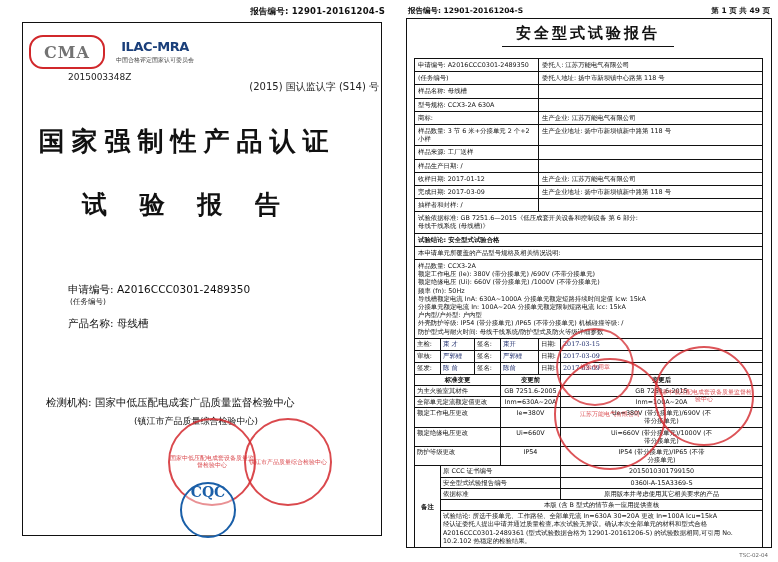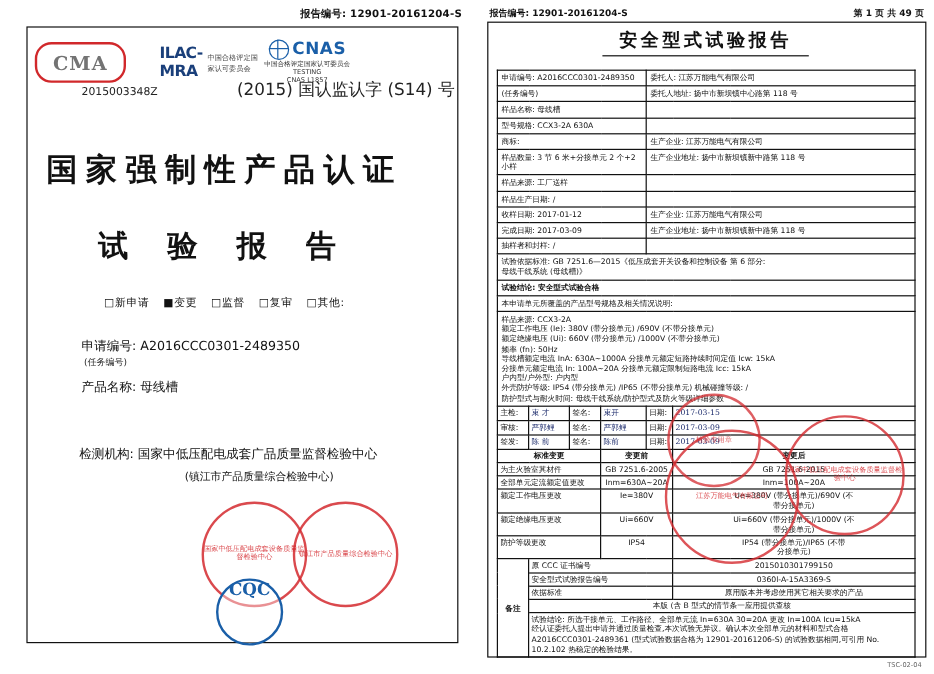--- a/index.html
+++ b/index.html
@@ -23,63 +23,63 @@
     border:1.6px solid #111;
   }
   .logos{position:absolute;left:12px;top:20px;width:334px;height:54px;}
   .logo{position:absolute;top:0;height:52px;display:flex;align-items:center;justify-content:center;}
   .logo-cma{left:8px;width:78px;}
   .cma-box{
     width:72px;height:30px;border:2.2px solid #d1282b;border-radius:14px;
     color:#737373;font-weight:bold;font-size:16px;letter-spacing:1px;
     display:flex;align-items:center;justify-content:center;font-family:"DejaVu Serif",serif;
   }
-  .logo-ilac{left:113px;width:86px;flex-direction:row;}
+  .logo-ilac{left:92px;width:86px;flex-direction:column;}
   .ilac-main{color:#1a3f7a;font-weight:bold;font-size:13px;letter-spacing:-.5px;}
   .ilac-sub{font-size:6px;color:#444;margin-top:2px;}
   .logo-cnas{left:190px;width:92px;flex-direction:column;}
   .cnas-top{
     display:flex;align-items:center;gap:3px;
   }
   .cnas-globe{
     width:15px;height:15px;border-radius:50%;border:1.6px solid #1a5fa8;position:relative;
   }
   .cnas-globe:before{content:"";position:absolute;left:6px;top:-1px;width:1.4px;height:16px;background:#1a5fa8;}
   .cnas-globe:after{content:"";position:absolute;left:-1px;top:6px;width:16px;height:1.4px;background:#1a5fa8;}
   .cnas-word{color:#1a5fa8;font-weight:bold;font-size:14px;letter-spacing:.5px;}
   .cnas-sub{font-size:5.5px;color:#333;text-align:center;line-height:1.25;margin-top:1px;}
   .logo-ccc{left:290px;width:56px;}
   .ccc-circle{
     width:38px;height:38px;border-radius:50%;border:2.4px solid #d1282b;color:#d1282b;
     display:flex;align-items:center;justify-content:center;font-size:17px;font-weight:bold;
     font-family:"DejaVu Serif",serif;
   }
   .cert-no{position:absolute;left:14px;top:66px;font-size:9px;color:#222;padding-left:46px;}
-  .approve-no{position:absolute;right:14px;top:60px;font-size:14px;color:#222;text-align:right;}
+  .approve-no{position:absolute;right:14px;top:74px;font-size:10px;color:#222;text-align:right;}
 
   .big-title{
     position:absolute;left:0;top:118px;width:358px;text-align:center;
     font-size:26px;font-weight:bold;letter-spacing:7px;
     font-family:"DejaVu Serif","Liberation Serif",serif;
   }
   .big-title2{
     position:absolute;left:0;top:182px;width:358px;text-align:center;
     font-size:25px;font-weight:bold;letter-spacing:12px;
     font-family:"DejaVu Serif","Liberation Serif",serif;
   }
   .checkrow{
     position:absolute;left:0;top:240px;width:358px;text-align:center;font-size:9px;letter-spacing:.6px;
   }
   .checkrow span{margin:0 4px;}
   .fields{position:absolute;left:60px;top:278px;width:270px;font-size:10.5px;line-height:1;}
   .fld{position:relative;margin-bottom:13px;}
   .fld .lbl{display:inline-block;}
   .fld .val{display:inline-block;}
   .sub-note{font-size:7.5px;color:#222;margin-top:3px;margin-left:2px;}
-  .org{position:absolute;left:38px;top:365px;width:300px;font-size:10.5px;line-height:1.7;margin-left:20px;}
+  .org{position:absolute;left:38px;top:388px;width:300px;font-size:10.5px;line-height:1.7;}
   .org .org-line2{display:block;text-align:center;font-size:9px;margin-top:2px;}
 
   
   .seal{
     position:absolute;border:2px solid #d42a2f;border-radius:50%;
     color:#d42a2f;
   }
   .seal-txt{
     position:absolute;left:0;top:0;width:100%;height:100%;
     display:flex;align-items:center;justify-content:center;text-align:center;
@@ -138,44 +138,28 @@
     <div class="left-frame"></div>
 
     <div class="logos">
       <div class="logo logo-cma">
         <div class="cma-box">CMA</div>
       </div>
       <div class="logo logo-ilac">
         <div class="ilac-main">ILAC-MRA</div>
         <div class="ilac-sub">中国合格评定国家认可委员会</div>
       </div>
-      <div class="logo logo-cnas">
-        <div class="cnas-top">
-          <div class="cnas-globe"></div>
-          <div class="cnas-word">CNAS</div>
-        </div>
-        <div class="cnas-sub free">中国合格评定国家认可委员会
-TESTING
-CNAS L1857</div>
-      </div>
     </div>
 
     <div class="cert-no">2015003348Z</div>
     <div class="approve-no">(2015) 国认监认字 (S14) 号</div>
 
     <div class="big-title">国家强制性产品认证</div>
     <div class="big-title2">试 验 报 告</div>
 
-    <div class="checkrow">
-      <span>□新申请</span>
-      <span>■变更</span>
-      <span>□监督</span>
-      <span>□复审</span>
-      <span>□其他:</span>
-    </div>
 
     <div class="fields">
       <div class="fld">
         <span class="lbl">申请编号:</span>
         <span class="val">A2016CCC0301-2489350</span>
         <div class="sub-note">(任务编号)</div>
       </div>
       <div class="fld">
         <span class="lbl">产品名称:</span>
         <span class="val">母线槽</span>
@@ -271,21 +255,21 @@
         </tr>
         <tr>
           <td colspan="8" class="pad2 b">试验结论: 安全型式试验合格</td>
         </tr>
 
         <tr>
           <td colspan="8" class="pad2">本申请单元所覆盖的产品型号规格及相关情况说明:</td>
         </tr>
         <tr>
           <td colspan="8" class="pad2">
-            <div>样品来源: CCX3-2A</div>
+            <div>样品数量: CCX3-2A</div>
             <div>额定工作电压 (Ie): 380V (带分接单元) /690V (不带分接单元)</div>
             <div>额定绝缘电压 (Ui): 660V (带分接单元) /1000V (不带分接单元)</div>
             <div>频率 (fn): 50Hz</div>
             <div>导线槽额定电流 InA: 630A~1000A      分接单元额定短路持续时间定值 Icw: 15kA</div>
             <div>分接单元额定电流 In: 100A~20A        分接单元额定限制短路电流 Icc: 15kA</div>
             <div>户内型/户外型: 户内型</div>
             <div>外壳防护等级: IP54 (带分接单元) /IP65 (不带分接单元)        机械碰撞等级: /</div>
             <div>防护型式与耐火时间: 母线干线系统/防护型式及防火等级详细参数</div>
           </td>
         </tr>

